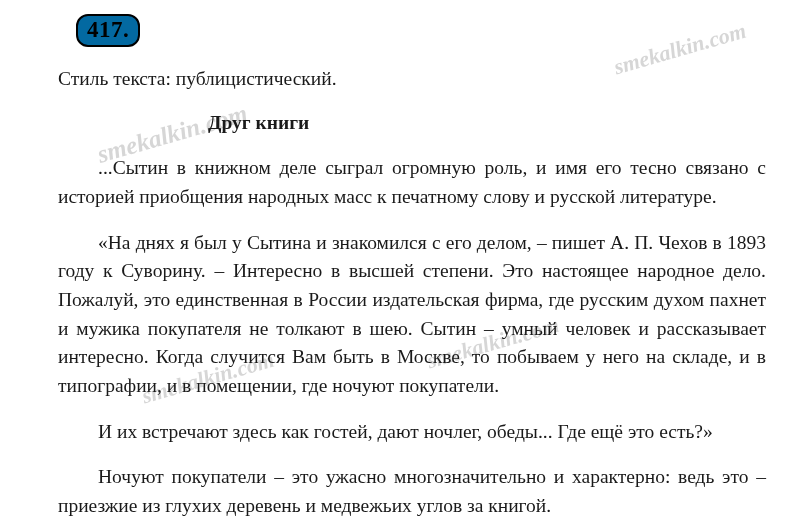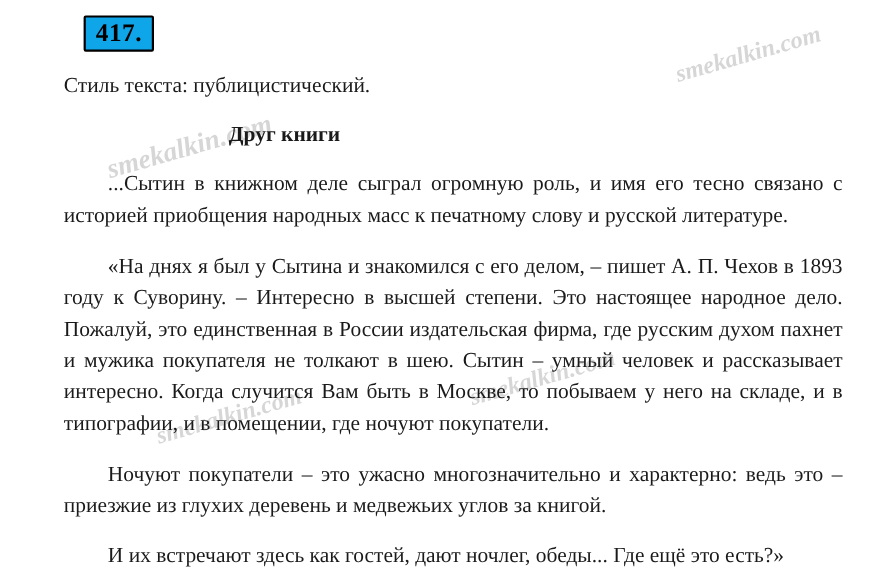--- a/index.html
+++ b/index.html
@@ -28,24 +28,24 @@
     margin: 4px 0 10px 18px;
   }
   .ex-number {
     display: inline-block;
     font-family: "Liberation Serif", serif;
     font-size: 23px;
     font-weight: bold;
     letter-spacing: 0.5px;
     color: #000000;
     border: 2px solid #000000;
-    border-radius: 2px;
+    border-radius: 12px;
     padding: 1px 9px 2px 9px;
     line-height: 1.15;
-    background: #0ea5e9;
+    background: #0369a1;
   }
   .para {
     font-size: 19.5px;
     line-height: 1.47;
     text-align: justify;
     text-justify: inter-word;
     margin: 17px 0 15px 0;
     color: #1a1a1a;
     position: relative;
     z-index: 2;
@@ -116,16 +116,16 @@
   <div class="ex-number-wrap">
     <span class="ex-number">417.</span>
   </div>
 
   <p class="para">Стиль текста: публицистический.</p>
 
   <p class="heading">Друг книги</p>
 
   <p class="para indent">...Сытин в книжном деле сыграл огромную роль, и имя его тесно связано с историей приобщения народных масс к печатному слову и русской литературе.</p>
   <p class="para indent">«На днях я был у Сытина и знакомился с его делом, – пишет А. П. Чехов в 1893 году к Суворину. – Интересно в высшей степени. Это настоящее народное дело. Пожалуй, это единственная в России издательская фирма, где русским духом пахнет и мужика покупателя не толкают в шею. Сытин – умный человек и рассказывает интересно. Когда случится Вам быть в Москве, то побываем у него на складе, и в типографии, и в помещении, где ночуют покупатели.</p>
+  <p class="para indent last">И их встречают здесь как гостей, дают ночлег, обеды... Где ещё это есть?»</p>
   <p class="para indent">Ночуют покупатели – это ужасно многозначительно и характерно: ведь это – приезжие из глухих деревень и медвежьих углов за книгой.</p>
-  <p class="para indent last">И их встречают здесь как гостей, дают ночлег, обеды... Где ещё это есть?»</p>
 
 </div>
 
 </body></html>

